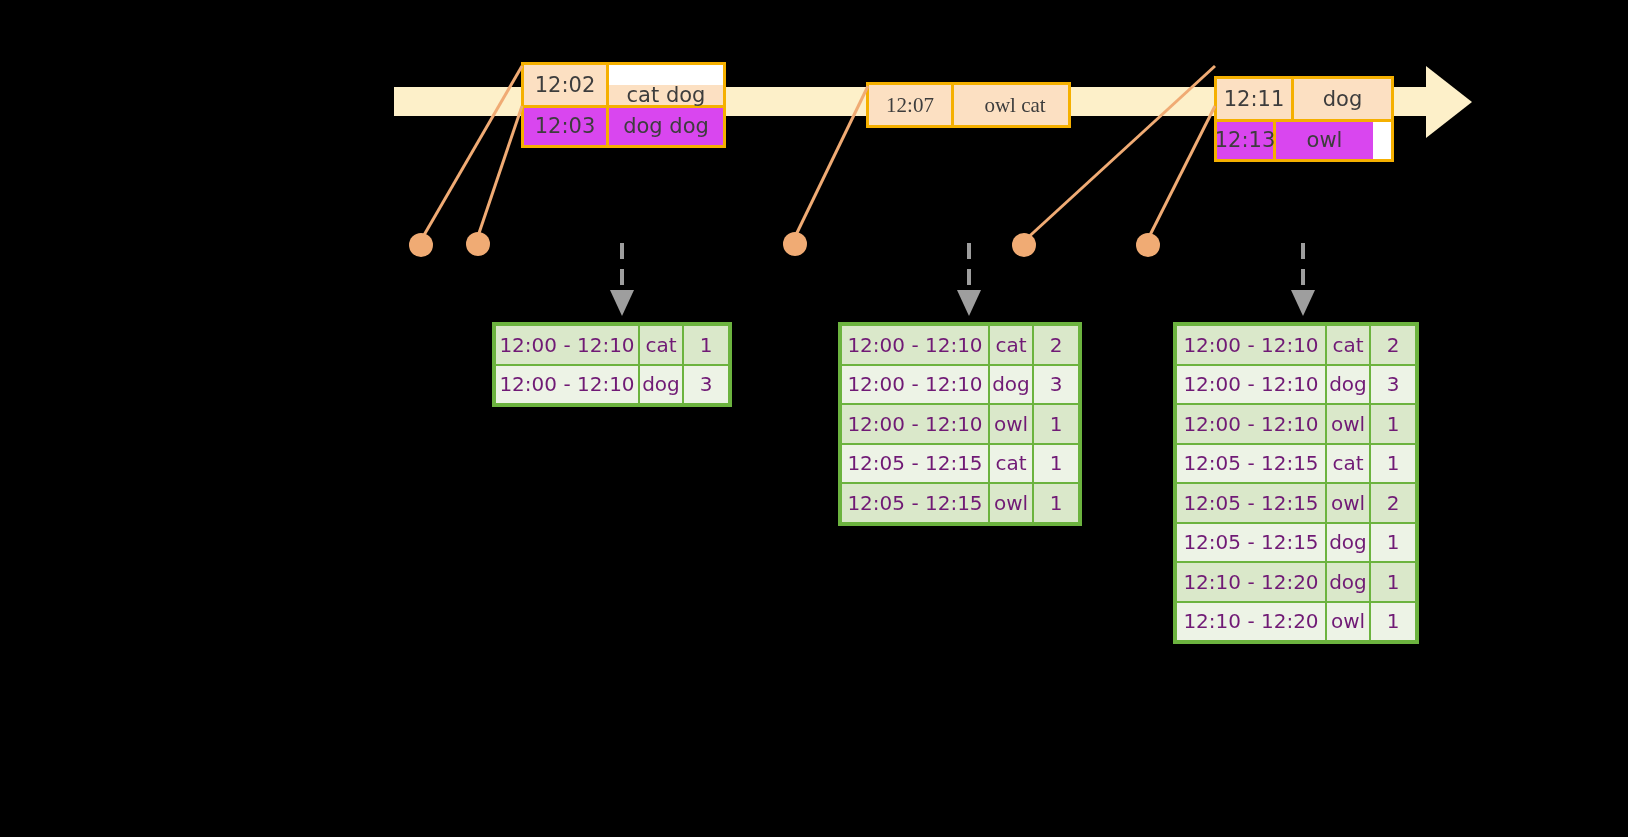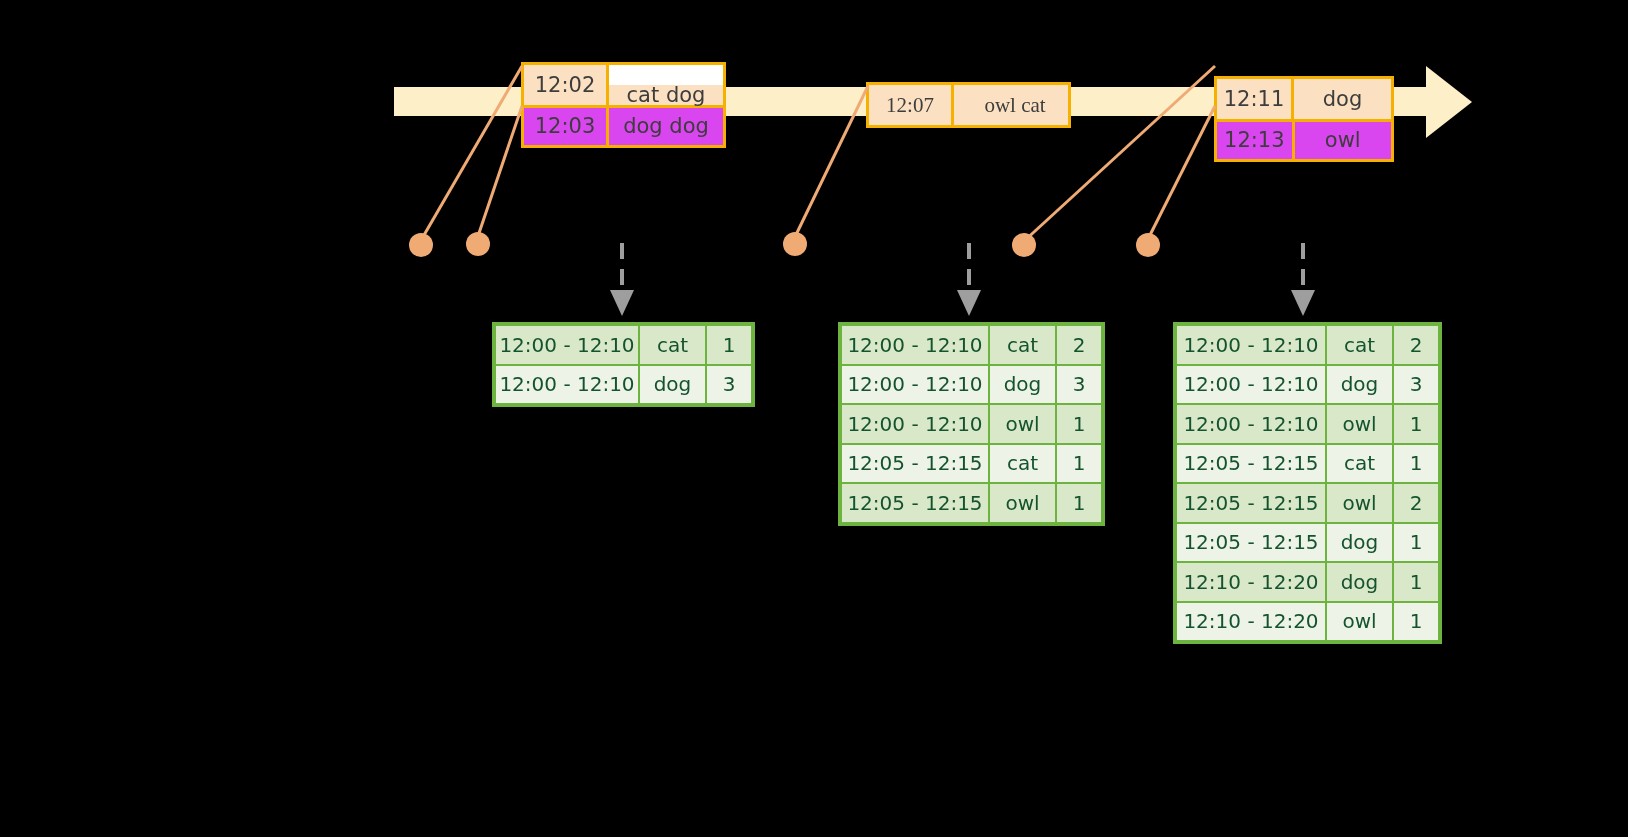--- a/index.html
+++ b/index.html
@@ -55,27 +55,27 @@
   .gt{
     position:absolute;
     border:4px solid #6cb33f;
     box-sizing:border-box;
     background:#6cb33f;
   }
   .gt-row{display:flex;height:37.5px;box-sizing:border-box;}
   .gt-row + .gt-row{margin-top:2px;}
   .gt .c{
     display:flex;align-items:center;justify-content:center;
-    color:#14532d;font-size:20px;line-height:1;white-space:nowrap;
+    color:#701a75;font-size:20px;line-height:1;white-space:nowrap;
     box-sizing:border-box;
   }
   .gt-row.shade .c{background:#dae8ca;}
   .gt-row.light .c{background:#edf3e6;}
   .gt .c.win{width:146px;}
-  .gt .c.key{width:65px;margin-left:2px;}
+  .gt .c.key{width:42px;margin-left:2px;}
   .gt .c.val{width:44px;margin-left:2px;}
   .gt.narrow .c.win{width:142px;}
   .gt.wide   .c.win{width:148px;}
 </style>
 </head>
 <body>
 
 <div id="stage">
 
   <div class="tl-bar" style="left:394px;top:87px;width:1035px;height:29px;"></div>
@@ -98,21 +98,21 @@
       <div class="cell payload" style="width:114px;padding-left:8px;">owl cat</div>
     </div>
   </div>
 
   <div class="evt" style="left:1214px;top:76px;width:180px;">
     <div class="evt-row shade">
       <div class="cell time" style="width:77px;">12:11</div>
       <div class="cell payload" style="width:97px;">dog</div>
     </div>
     <div class="evt-row light">
-      <div class="cell time" style="width:78px;">12:13</div>
+      <div class="cell time" style="width:59px;">12:13</div>
       <div class="cell payload" style="width:97px;">owl</div>
     </div>
   </div>
 
   <svg class="lines" viewBox="0 0 1628 837">
 
     <line x1="420" y1="242" x2="522" y2="66" stroke="#f0ab74" stroke-width="3"></line>
     <line x1="476" y1="242" x2="522" y2="106" stroke="#f0ab74" stroke-width="3"></line>
     <line x1="793" y1="241" x2="868" y2="86" stroke="#f0ab74" stroke-width="3"></line>
     <line x1="1022" y1="243" x2="1215" y2="66" stroke="#f0ab74" stroke-width="3"></line>

